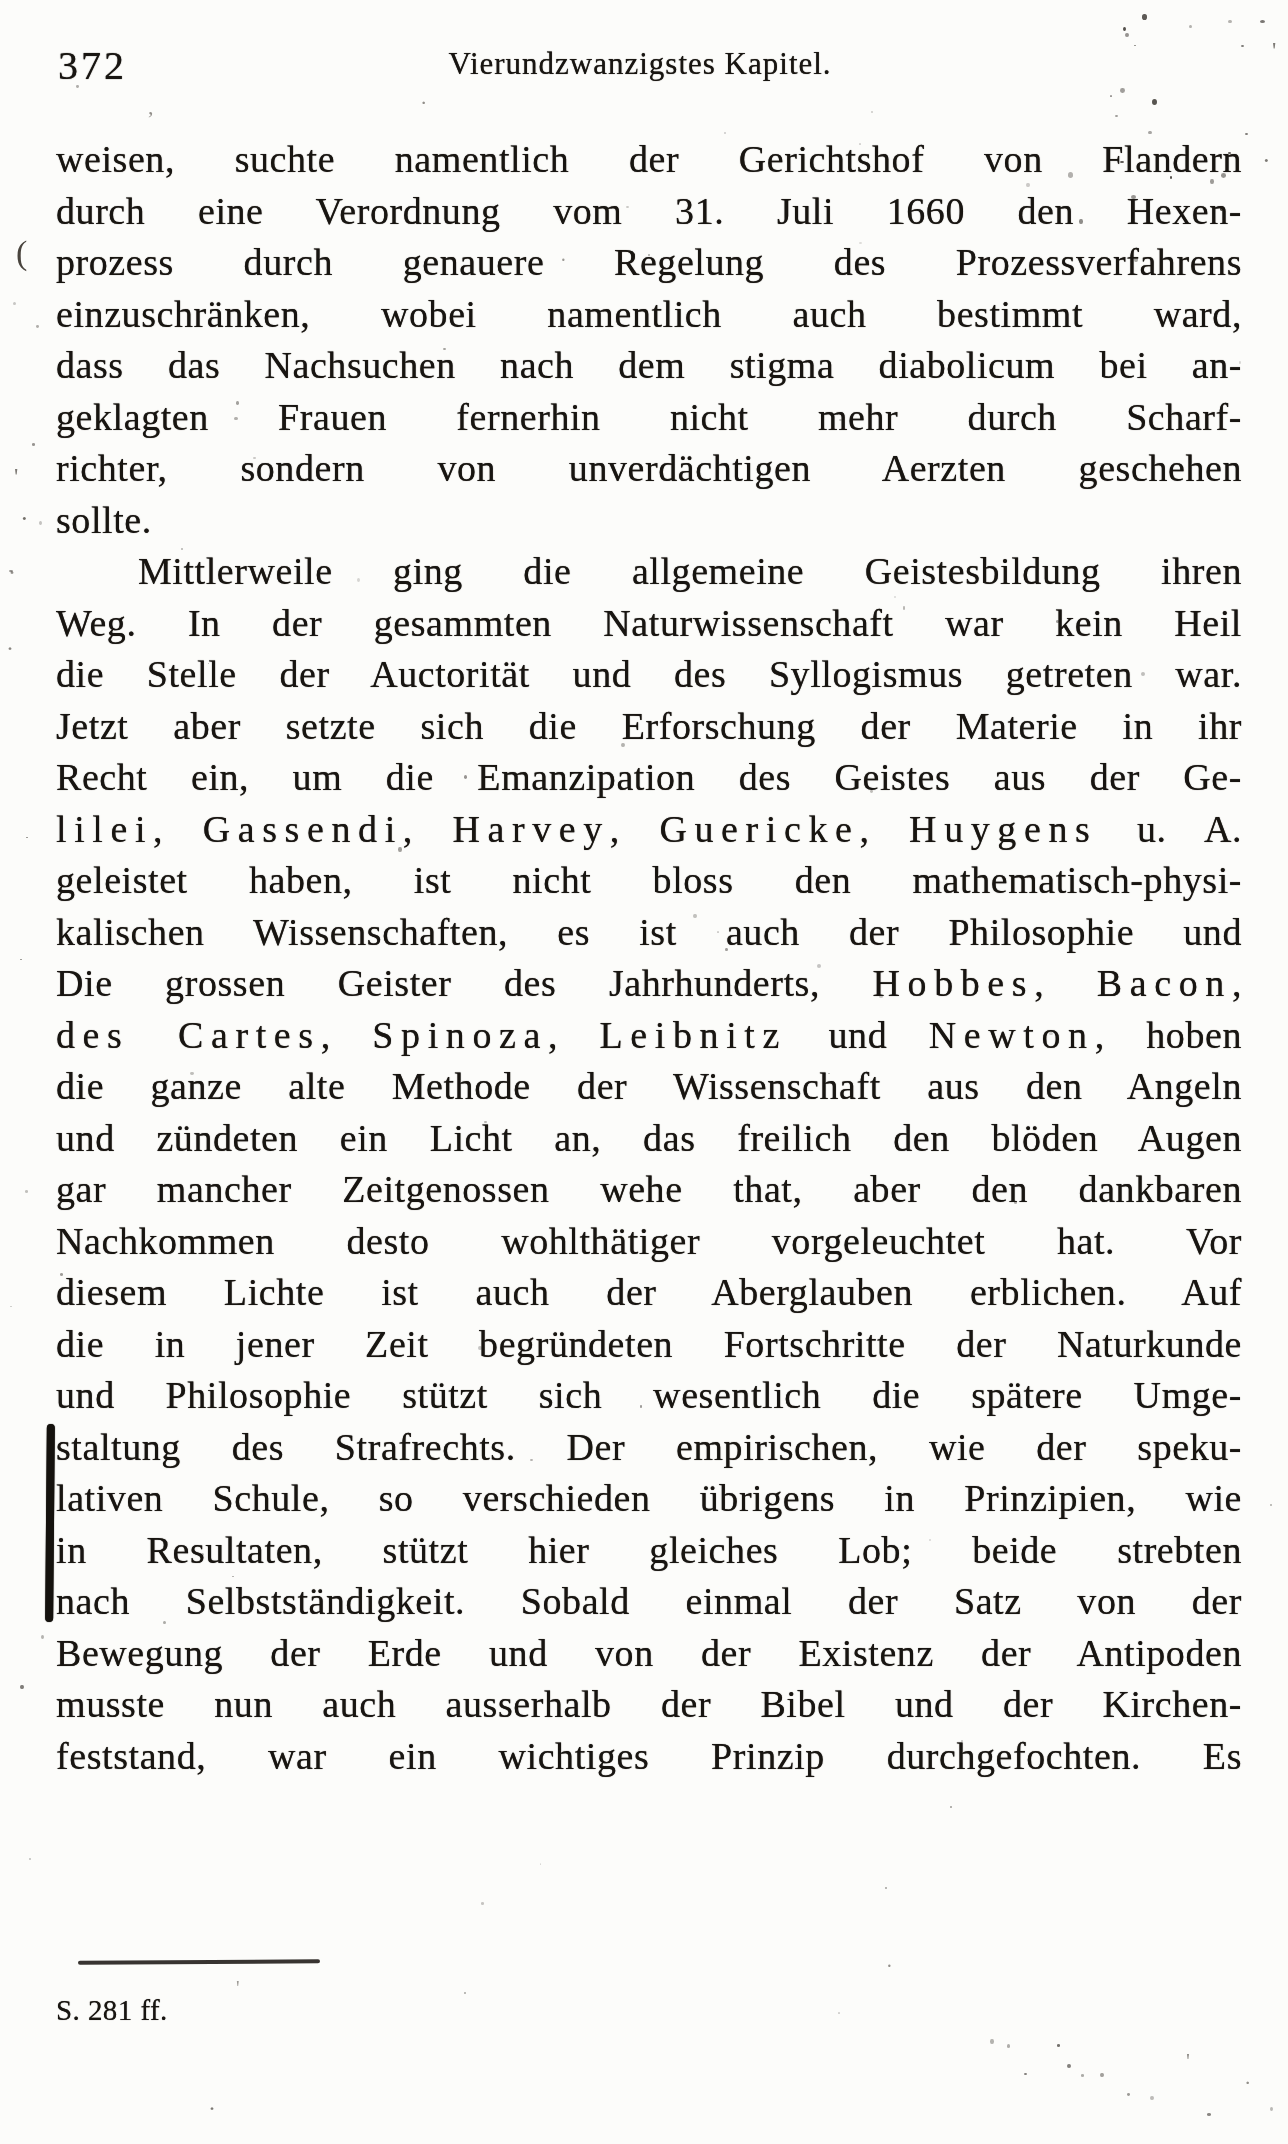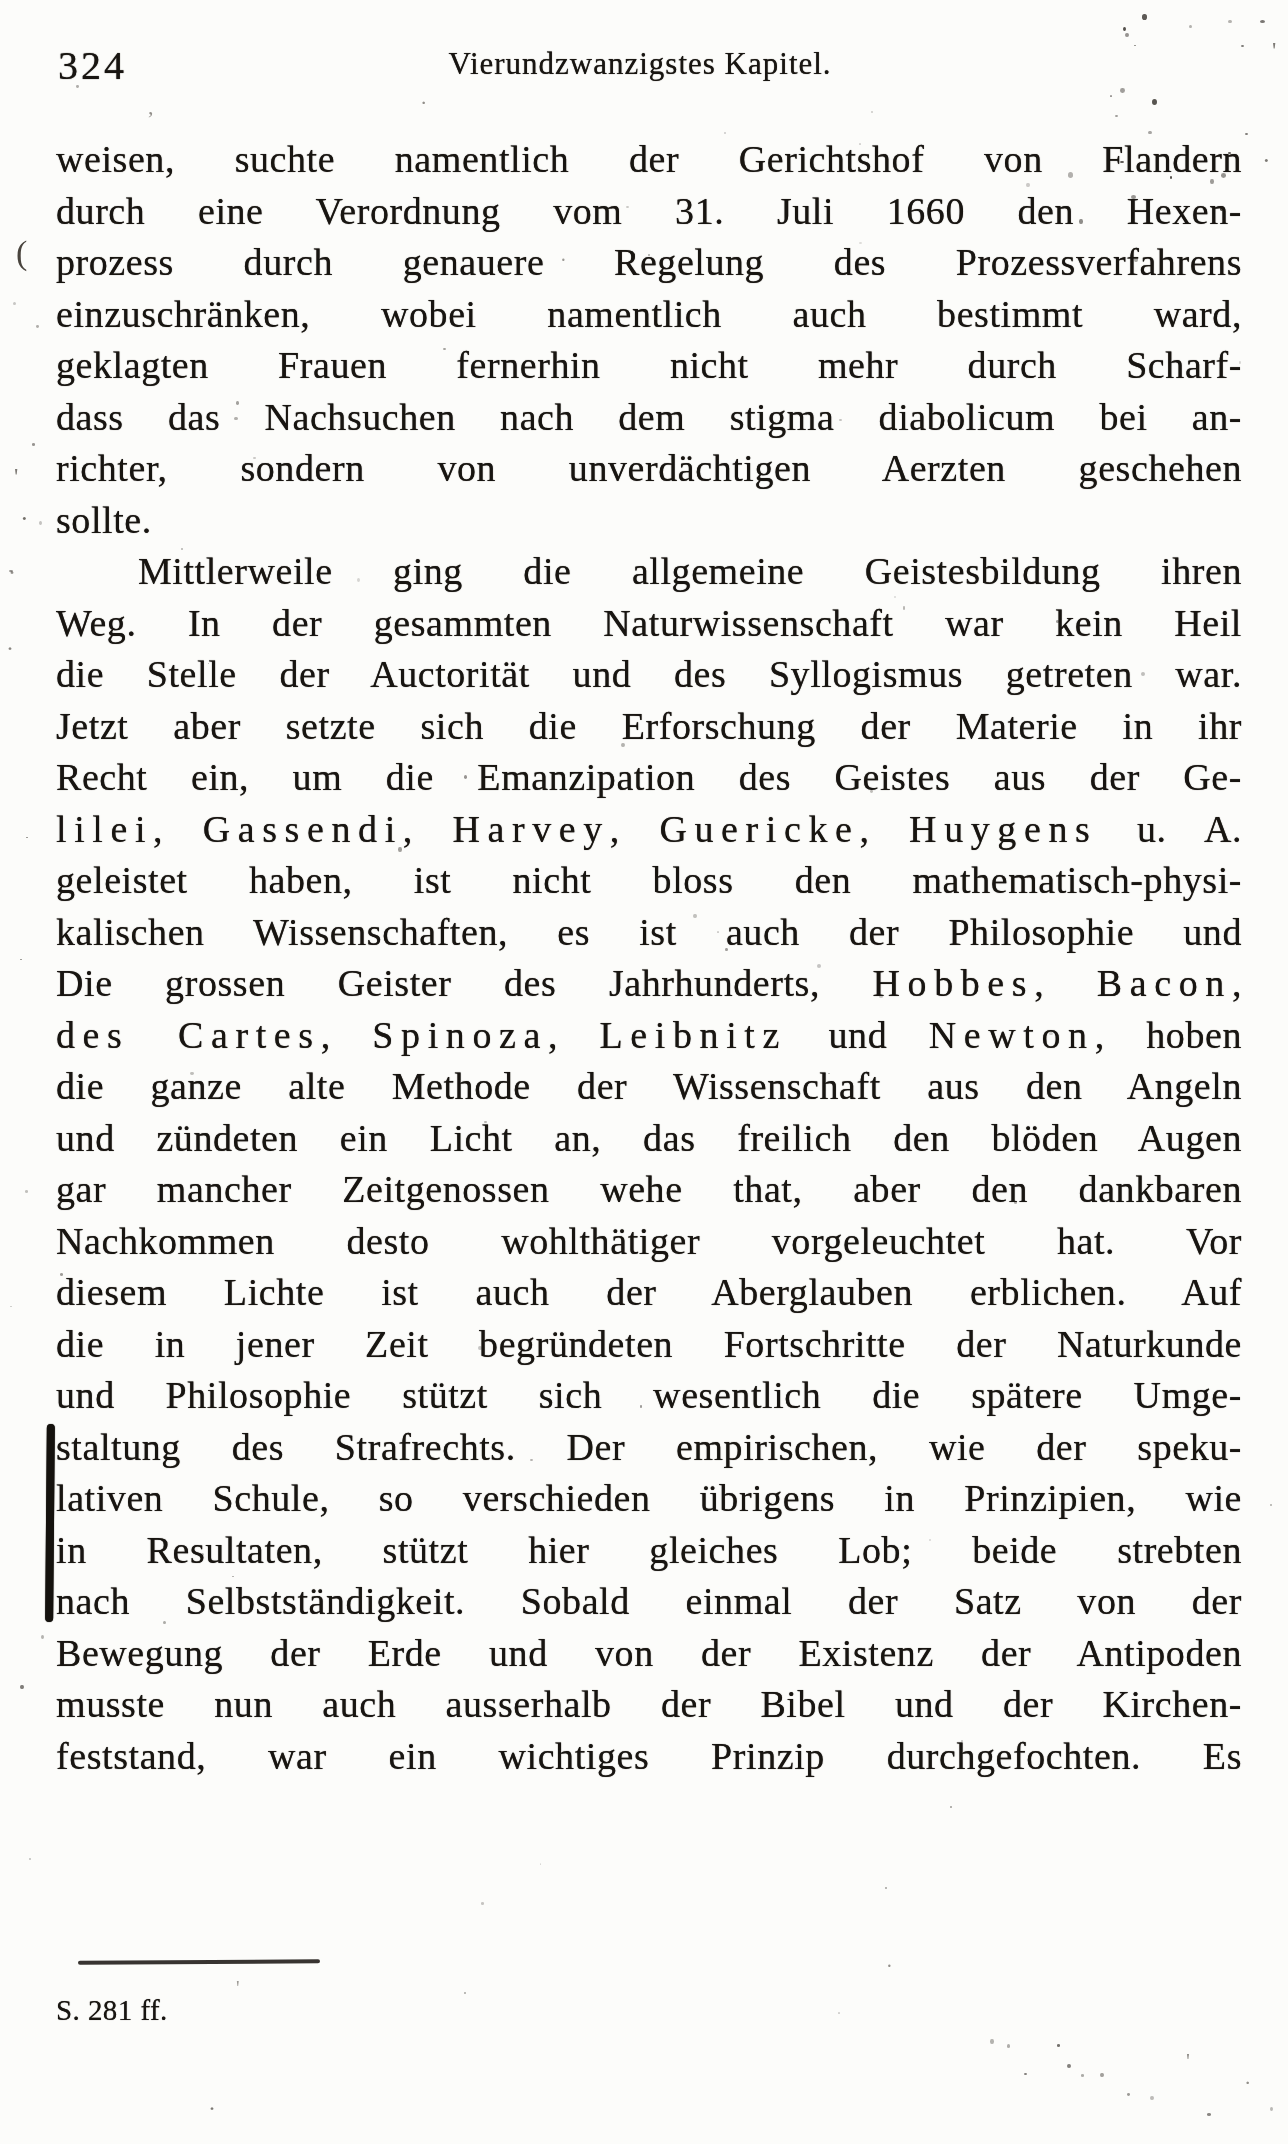--- a/index.html
+++ b/index.html
@@ -44,30 +44,30 @@
     letter-spacing:.015em;text-shadow:0 0 .7px rgba(22,17,12,.85);
   }
   .fnline.nojust{text-align:left;text-align-last:left;}
   .speck{position:absolute;background:#221d17;border-radius:50%;}
   .mark{position:absolute;color:#2a241d;line-height:1;}
 </style>
 </head>
 <body>
 
 <div class="page">
-  <span class="pagenum">324</span>
+  <span class="pagenum">372</span>
   <div class="chapter">Vierundzwanzigstes Kapitel.</div>
 
   <div class="bodytext">
       <div class="bodyline"><span>weisen, suchte namentlich der Gerichtshof von Flandern</span></div>
       <div class="bodyline"><span>durch eine Verordnung vom 31. Juli 1660 den Hexen-</span></div>
       <div class="bodyline"><span>prozess durch genauere Regelung des Prozessverfahrens</span></div>
       <div class="bodyline"><span>einzuschränken, wobei namentlich auch bestimmt ward,</span></div>
+      <div class="bodyline"><span>dass das Nachsuchen nach dem stigma diabolicum bei an-</span></div>
       <div class="bodyline"><span>geklagten Frauen fernerhin nicht mehr durch Scharf-</span></div>
-      <div class="bodyline"><span>dass das Nachsuchen nach dem stigma diabolicum bei an-</span></div>
       <div class="bodyline"><span>richter, sondern von unverdächtigen Aerzten geschehen</span></div>
       <div class="bodyline nojust"><span>sollte.</span></div>
       <div class="bodyline indent"><span>Mittlerweile ging die allgemeine Geistesbildung ihren</span></div>
       <div class="bodyline"><span>Weg. In der gesammten Naturwissenschaft war kein Heil</span></div>
       <div class="bodyline"><span>die Stelle der Auctorität und des Syllogismus getreten war.</span></div>
       <div class="bodyline"><span>Jetzt aber setzte sich die Erforschung der Materie in ihr</span></div>
       <div class="bodyline"><span>Recht ein, um die Emanzipation des Geistes aus der Ge-</span></div>
       <div class="bodyline"><span class="sp">lilei</span><span>, </span><span class="sp">Gassendi</span><span>, </span><span class="sp">Harvey</span><span>, </span><span class="sp">Guericke</span><span>, </span><span class="sp">Huygens</span><span> u. A.</span></div>
       <div class="bodyline"><span>geleistet haben, ist nicht bloss den mathematisch-physi-</span></div>
       <div class="bodyline"><span>kalischen Wissenschaften, es ist auch der Philosophie und</span></div>

